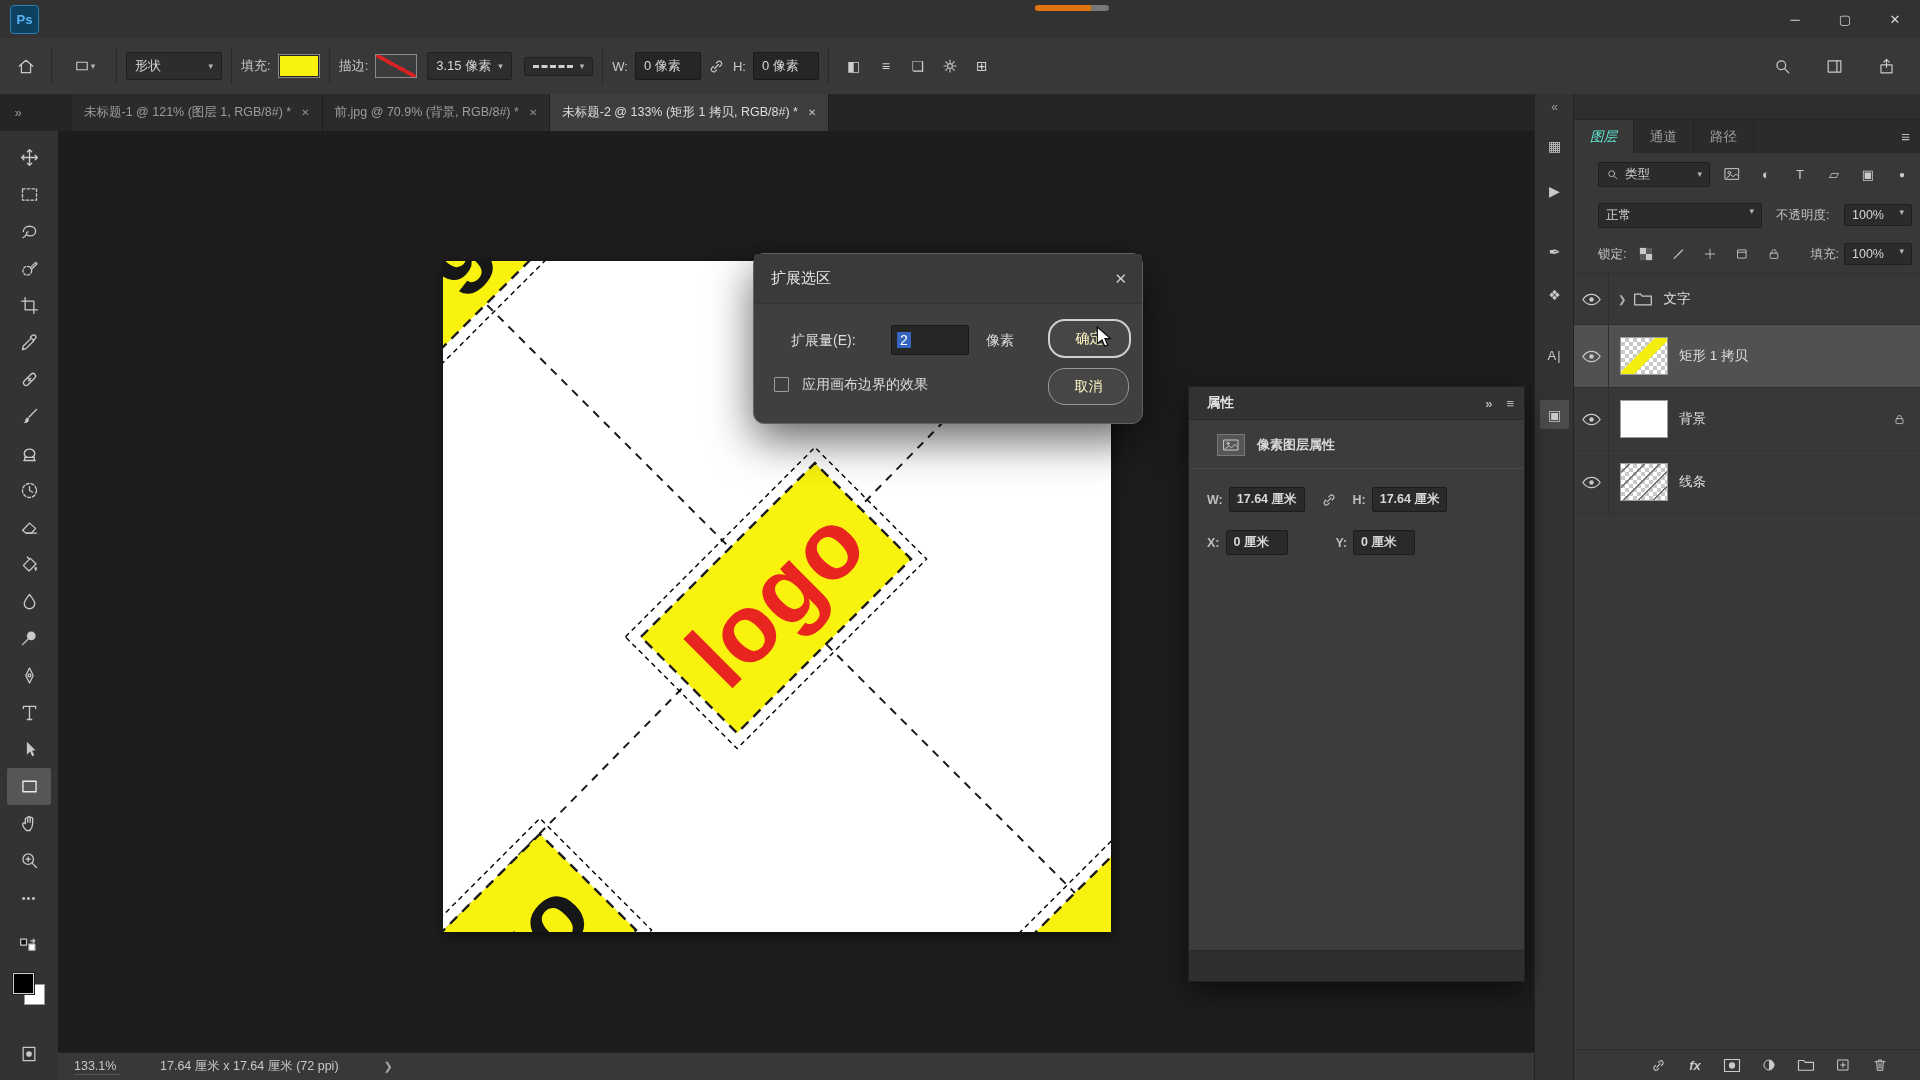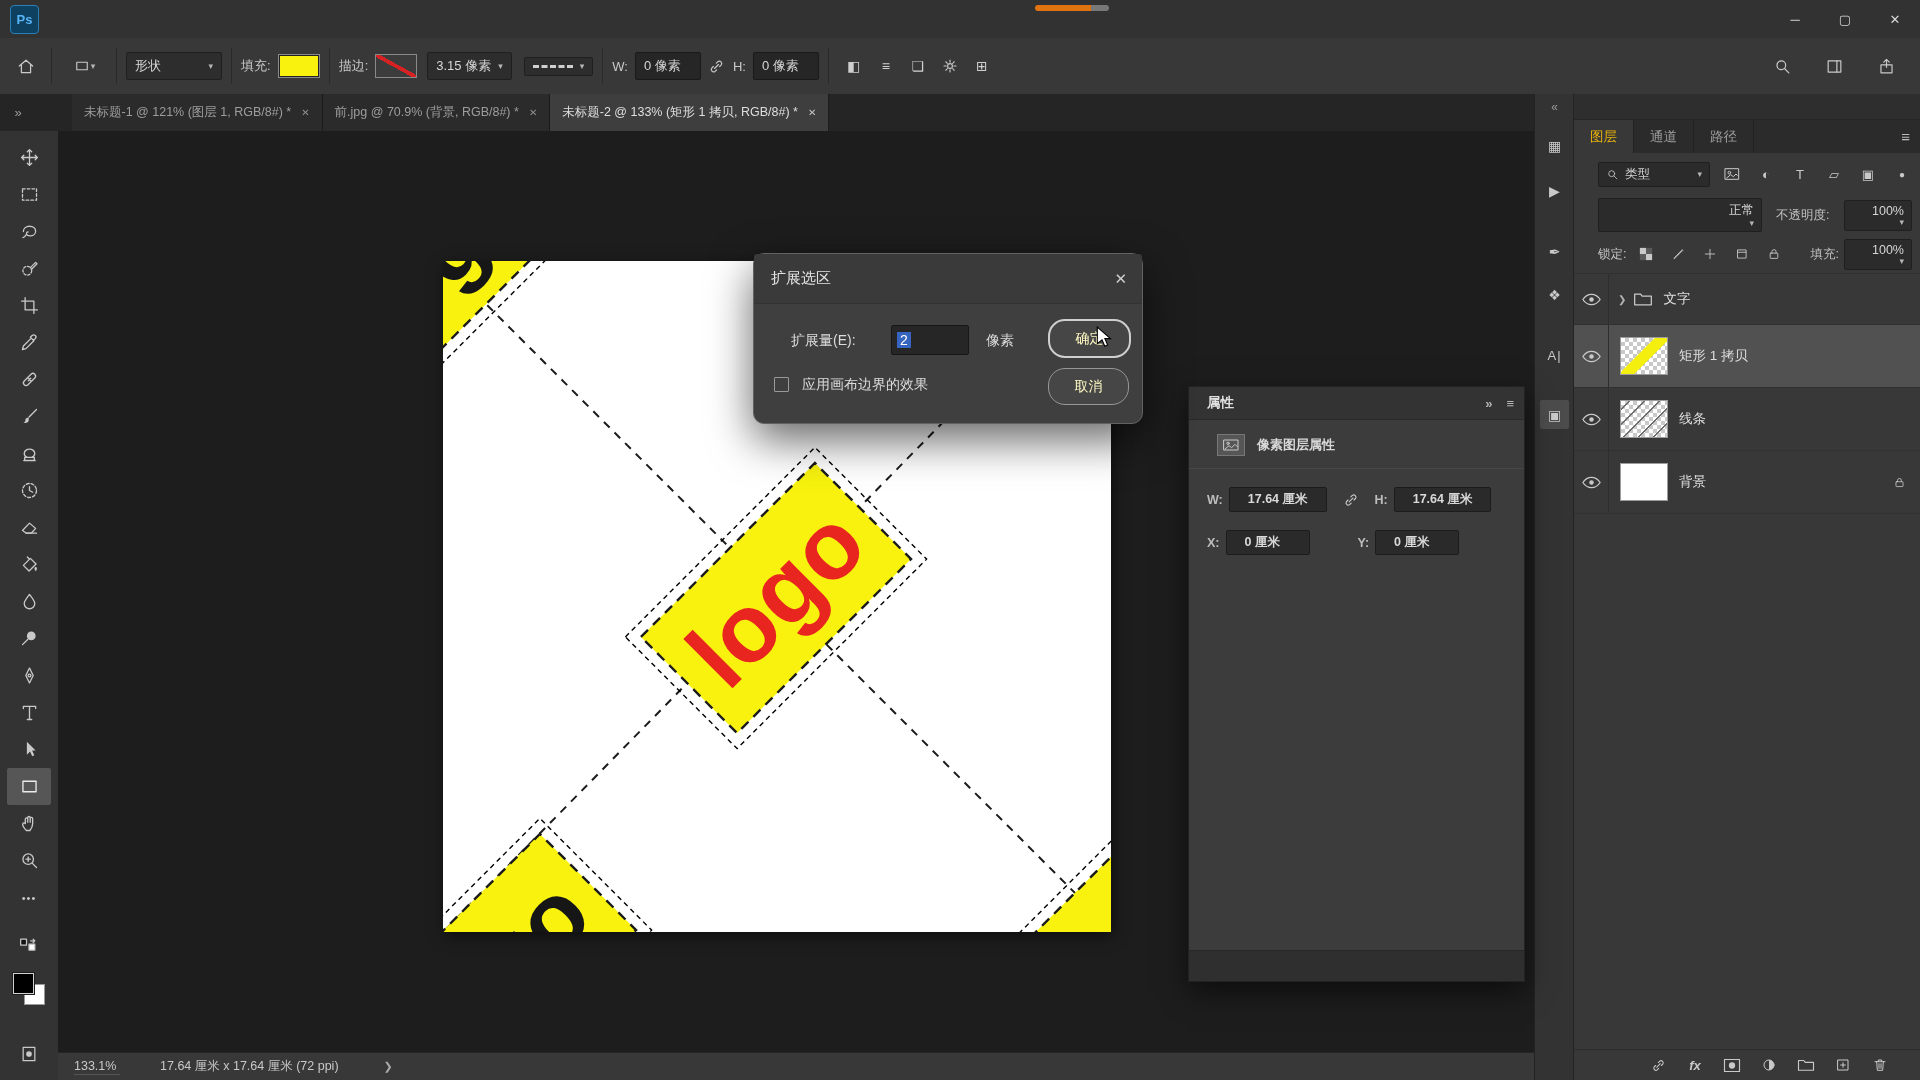--- a/index.html
+++ b/index.html
@@ -81,31 +81,31 @@
   .cd-icon{position:absolute;left:5px;width:29px;height:29px;display:flex;align-items:center;justify-content:center;
            color:#c9c9c9;font-size:14px;border-radius:2px;}
   .cd-icon.active{background:#4c4c4c;}
   .cd-charbar{font-size:13px;letter-spacing:1px;}
 
   
   #panels{position:absolute;left:1573px;top:94px;right:0;bottom:0;background:#383838;border-left:1px solid #232323;}
   .pnl-headerstrip{height:25px;background:#2e2e2e;border-bottom:1px solid #262626;}
   .pnl-tabs{height:33px;background:#2b2b2b;display:flex;align-items:stretch;position:relative;}
   .pnl-tab{padding:0 16px;display:flex;align-items:center;font-size:13.5px;color:#9d9d9d;border-right:1px solid #222;}
-  .pnl-tab.active{background:#383838;color:#eab308;}
+  .pnl-tab.active{background:#383838;color:#5eead4;font-style:italic;}
   .pnl-menu{position:absolute;right:10px;top:0;bottom:0;display:flex;align-items:center;color:#bbb;font-size:15px;}
   .filter-row{height:42px;display:flex;align-items:center;padding-left:24px;gap:10px;}
   .filter-box{display:flex;align-items:center;gap:6px;background:#2b2b2b;border:1px solid #1f1f1f;border-radius:2px;
               padding:3px 7px;font-size:12.5px;width:96px;}
   .mini-icon{width:24px;height:24px;display:flex;align-items:center;justify-content:center;color:#c9c9c9;font-size:13px;border-radius:2px;}
   .blend-row{height:40px;display:flex;align-items:center;padding-left:24px;position:relative;}
   .lock-row{height:38px;display:flex;align-items:center;padding-left:24px;gap:8px;position:relative;border-bottom:1px solid #303030;}
   .pnl-label{font-size:12.5px;color:#c3c3c3;white-space:nowrap;}
-  .pnl-dd{display:flex;align-items:flex-end;justify-content:space-between;background:#2b2b2b;border:1px solid #1f1f1f;
-          border-radius:2px;padding:3px 7px;font-size:12.5px;color:#d6d6d6;flex-direction:column;}
+  .pnl-dd{display:flex;align-items:flex-start;justify-content:space-between;background:#2b2b2b;border:1px solid #1f1f1f;
+          border-radius:2px;padding:3px 7px;font-size:12.5px;color:#d6d6d6;}
   .layer-row{display:flex;align-items:center;border-bottom:1px solid #313131;position:relative;}
   .layer-row.selected{background:#515151;}
   .eye-cell{width:34px;align-self:stretch;display:flex;align-items:center;justify-content:center;border-right:1px solid #2e2e2e;}
   .thumb{width:46px;height:36px;border:1px solid #9c9c9c;margin:0 11px;position:relative;overflow:hidden;flex:none;}
   .checker{background-color:#fff;
     background-image:linear-gradient(45deg,#c9c9c9 25%,transparent 25%,transparent 75%,#c9c9c9 75%),
                      linear-gradient(45deg,#c9c9c9 25%,transparent 25%,transparent 75%,#c9c9c9 75%);
     background-size:8px 8px;background-position:0 0,4px 4px;}
   .thumb .ybar{position:absolute;left:-6px;top:13px;width:58px;height:11px;background:#f5ef10;transform:rotate(-45deg);}
   .thumb .lines{position:absolute;inset:0;background:repeating-linear-gradient(-45deg,transparent 0 9px,#6f6f6f 9px 10.5px);}
@@ -120,21 +120,21 @@
   
   #propspanel{position:absolute;left:1188px;top:386px;width:335px;height:594px;background:#3c3c3c;border:1px solid #222;
               box-shadow:0 10px 26px rgba(0,0,0,0.55);z-index:40;font-weight:bold;}
   .pp-header{height:32px;background:#333;border-bottom:1px solid #292929;display:flex;align-items:center;padding:0 12px;position:relative;}
   .pp-title{font-size:13.5px;color:#e0e0e0;padding:0 14px 0 6px;}
   .pp-hicons{position:absolute;right:10px;display:flex;gap:14px;color:#b5b5b5;font-size:13px;}
   .pp-typerow{display:flex;align-items:center;gap:12px;padding:14px 0 12px 28px;border-bottom:1px solid #474747;}
   .pp-typeicon{width:26px;height:20px;background:#565656;border:1px solid #777;display:flex;align-items:center;justify-content:center;}
   .pp-row{display:flex;align-items:center;padding-left:18px;margin-top:18px;gap:6px;}
   .pp-label{font-size:12.5px;color:#bdbdbd;}
-  .pp-field{background:#2a2a2a;border:1px solid #1c1c1c;border-radius:2px;padding:3px 18px;font-size:12.5px;color:#d9d9d9;min-width:54px;}
+  .pp-field{background:#2a2a2a;border:1px solid #1c1c1c;border-radius:2px;padding:3px 7px;font-size:12.5px;color:#d9d9d9;min-width:54px;}
   .pp-link{margin:0 9px;}
   .pp-bottom{position:absolute;left:0;right:0;bottom:0;height:30px;background:#2f2f2f;border-top:1px solid #272727;}
 
   
   #dialog{position:absolute;left:753px;top:253px;width:388px;height:169px;background:#3f3f3f;border:1px solid #626262;
           border-radius:11px;box-shadow:0 16px 44px rgba(0,0,0,0.6);z-index:100;}
   .dlg-title{height:49px;display:flex;align-items:center;padding:0 17px;background:#3a3a3a;border-bottom:1px solid #333;
              border-radius:3px 3px 0 0;font-size:15px;color:#e3e3e3;position:relative;}
   .dlg-close{position:absolute;right:15px;top:0;height:49px;display:flex;align-items:center;color:#cfcfcf;font-size:15px;}
   .dlg-label{position:absolute;font-size:14px;color:#dcdcdc;}
@@ -595,39 +595,39 @@
       <span class="layer-name">矩形 1 拷贝</span>
     </div>
 
     <div class="layer-row" style="height:62px;">
       <div class="eye-cell">
         <svg width="19" height="13" viewBox="0 0 22 14" class="icon-stroke">
             <path d="M1 7s4-6 10-6 10 6 10 6-4 6-10 6S1 7 1 7z"></path>
             <circle cx="11" cy="7" r="2.6" fill="#c9c9c9" stroke="none"></circle>
           </svg>
       </div>
-      <div class="thumb checker">
-          <div class="lines"></div>
-        </div>
-      <span class="layer-name">线条</span>
+      <div class="thumb" style="background:#fff;"></div>
+      <span class="layer-name">背景</span>
+      <svg class="row-lock icon-stroke" width="13" height="13" viewBox="0 0 24 24">
+          <rect x="5.5" y="10.5" width="13" height="9" rx="1"></rect>
+          <path d="M8.5 10.5V8a3.5 3.5 0 0 1 7 0v2.5"></path>
+        </svg>
     </div>
 
     <div class="layer-row" style="height:62px;">
       <div class="eye-cell">
         <svg width="19" height="13" viewBox="0 0 22 14" class="icon-stroke">
             <path d="M1 7s4-6 10-6 10 6 10 6-4 6-10 6S1 7 1 7z"></path>
             <circle cx="11" cy="7" r="2.6" fill="#c9c9c9" stroke="none"></circle>
           </svg>
       </div>
-      <div class="thumb" style="background:#fff;"></div>
-      <span class="layer-name">背景</span>
-      <svg class="row-lock icon-stroke" width="13" height="13" viewBox="0 0 24 24">
-          <rect x="5.5" y="10.5" width="13" height="9" rx="1"></rect>
-          <path d="M8.5 10.5V8a3.5 3.5 0 0 1 7 0v2.5"></path>
-        </svg>
+      <div class="thumb checker">
+          <div class="lines"></div>
+        </div>
+      <span class="layer-name">线条</span>
     </div>
 
     <div class="pnl-bottom">
       <div class="pb-icon">
         <svg width="17" height="17" viewBox="0 0 24 24" class="icon-stroke">
             <path d="M9.5 14.5l5-5"></path>
             <path d="M8 12l-2 2a3 3 0 0 0 4.2 4.2l2-2"></path>
             <path d="M16 12l2-2a3 3 0 0 0-4.2-4.2l-2 2"></path>
           </svg>
       </div>

